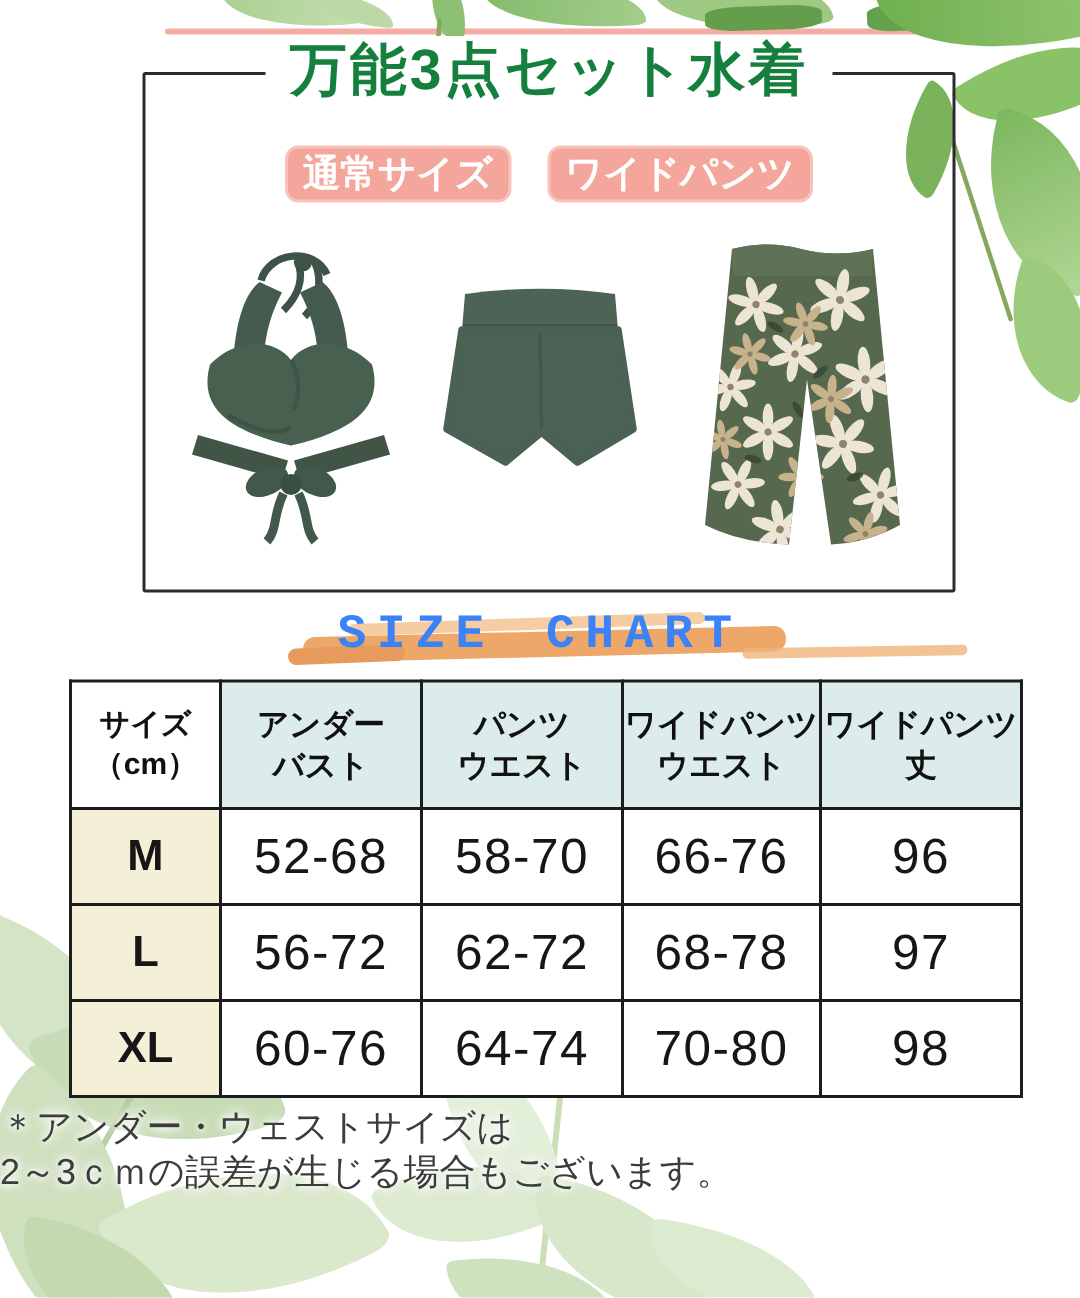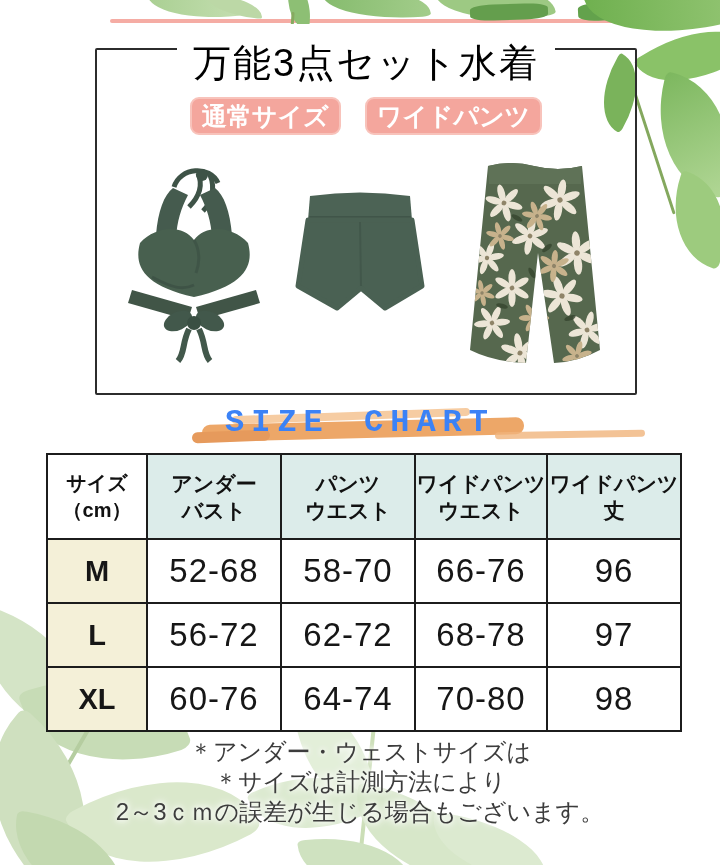--- a/index.html
+++ b/index.html
@@ -20,22 +20,22 @@
   }
   
   .product-frame {
     position:absolute; left:95px; top:48px; width:542px; height:347px;
     border:2px solid #2c2c2c; border-radius:2px; background:transparent; z-index:3;
   }
   .page-title-wrap {
     position:absolute; left:95px; top:24px; width:542px; text-align:center; z-index:4;
   }
   .page-title-wrap span {
-    display:inline-block; background:#ffffff; padding:16px 16px;
-    font-size:38px; line-height:46px; font-weight:400; letter-spacing:2px; color:#000000;
+    display:inline-block; background:#ffffff; padding:0 16px;
+    font-size:38px; line-height:46px; font-weight:700; letter-spacing:2px; color:#15803d;
   }
   .badge-row {
     position:absolute; left:95px; top:97px; width:542px; z-index:4;
     display:flex; justify-content:center; align-items:center; gap:24px;
   }
   .badge {
     background:#f4a69d; border:2px solid #f8c3bb; border-radius:9px;
     color:#ffffff; font-weight:bold; font-size:25px; line-height:34px;
     text-align:center; padding:0 10px;
   }
@@ -65,21 +65,21 @@
   .size-table thead tr { height:85px;margin-left:25px; }
   .size-table tbody tr { height:64px; }
   .size-table thead th { background:#dcecea; font-size:21px; line-height:27px; font-weight:bold; color:#111; }
   .size-table thead th.first { background:#ffffff; font-size:20px; }
   .size-table thead th span { display:block; }
   .size-table tbody th { background:#f4f0d8; font-size:29px; font-weight:600; color:#161616; }
   .size-table tbody td { background:#ffffff; font-size:33px; font-weight:400; color:#161616; letter-spacing:1px; }
   
   .notes {
     position:absolute; left:0; right:0; top:737px; z-index:4;
-    text-align:center; color:#3c3c3c; font-size:24px; line-height:30px;
+    text-align:left; color:#3c3c3c; font-size:24px; line-height:30px;
     text-shadow:0 0 5px #fff, 0 0 8px #fff, 0 0 12px #fff;
   }
 </style>
 </head>
 <body>
 
 <div class="accent-strip"></div>
 
 <div class="leaf" style="left:148px;top:-14px;width:96px;height:34px;background:linear-gradient(100deg,#a9cf92,#c5dfb1);transform:rotate(-6deg);"></div>
 <div class="leaf" style="left:205px;top:-4px;width:58px;height:20px;background:#bcd8a6;transform:rotate(6deg);"></div>
@@ -259,15 +259,14 @@
       <td>60-76</td>
       <td>64-74</td>
       <td>70-80</td>
       <td>98</td>
     </tr>
   </tbody>
 </table>
 
 <div class="notes">
   <div>＊アンダー・ウェストサイズは</div>
-  <div>＊サイズは計測方法により</div>
   <div>2～3ｃｍの誤差が生じる場合もございます。</div>
 </div>
 
 </body></html>

